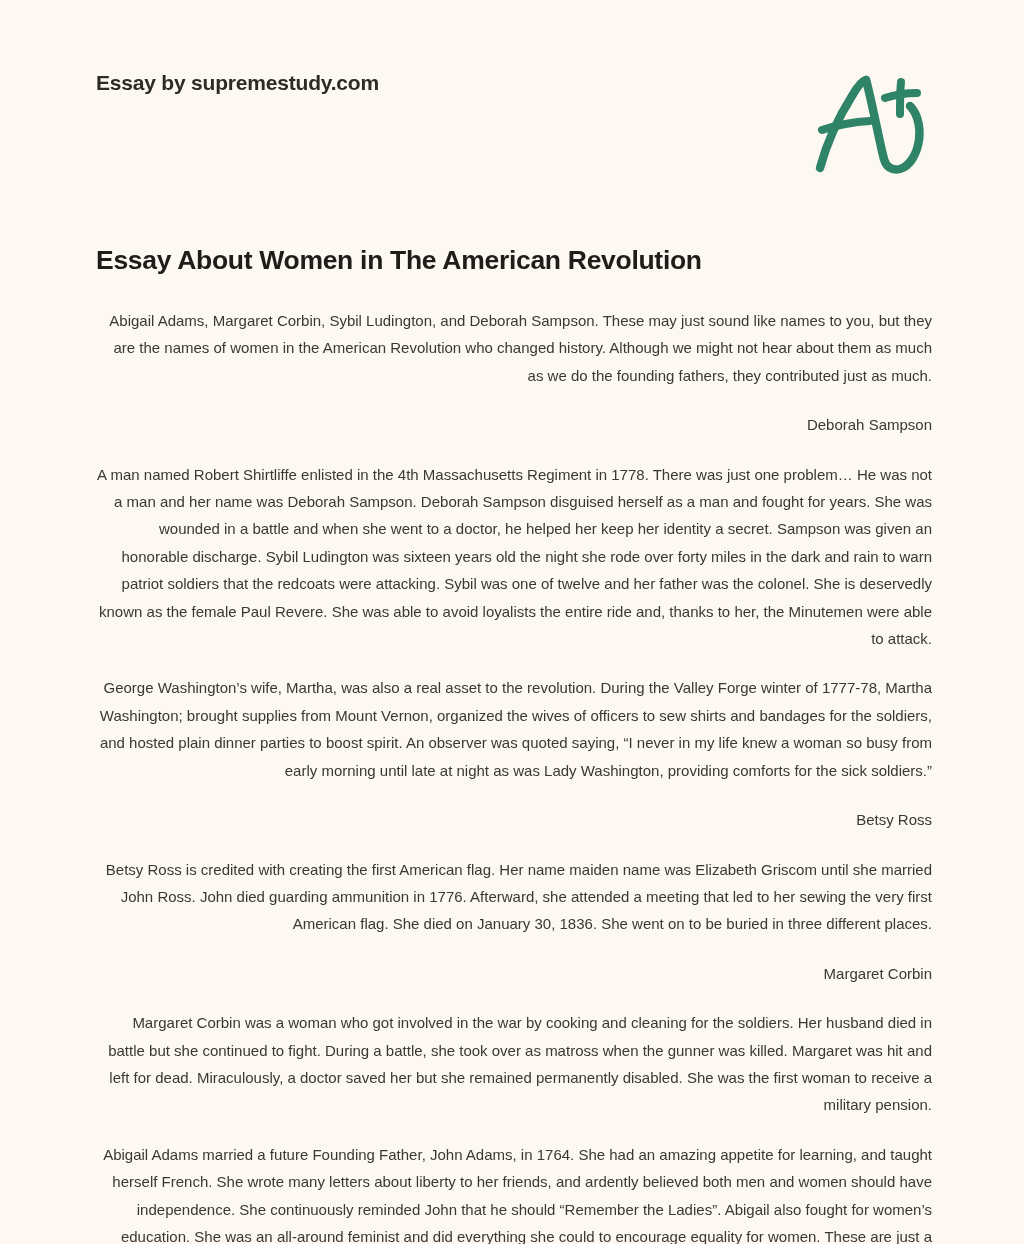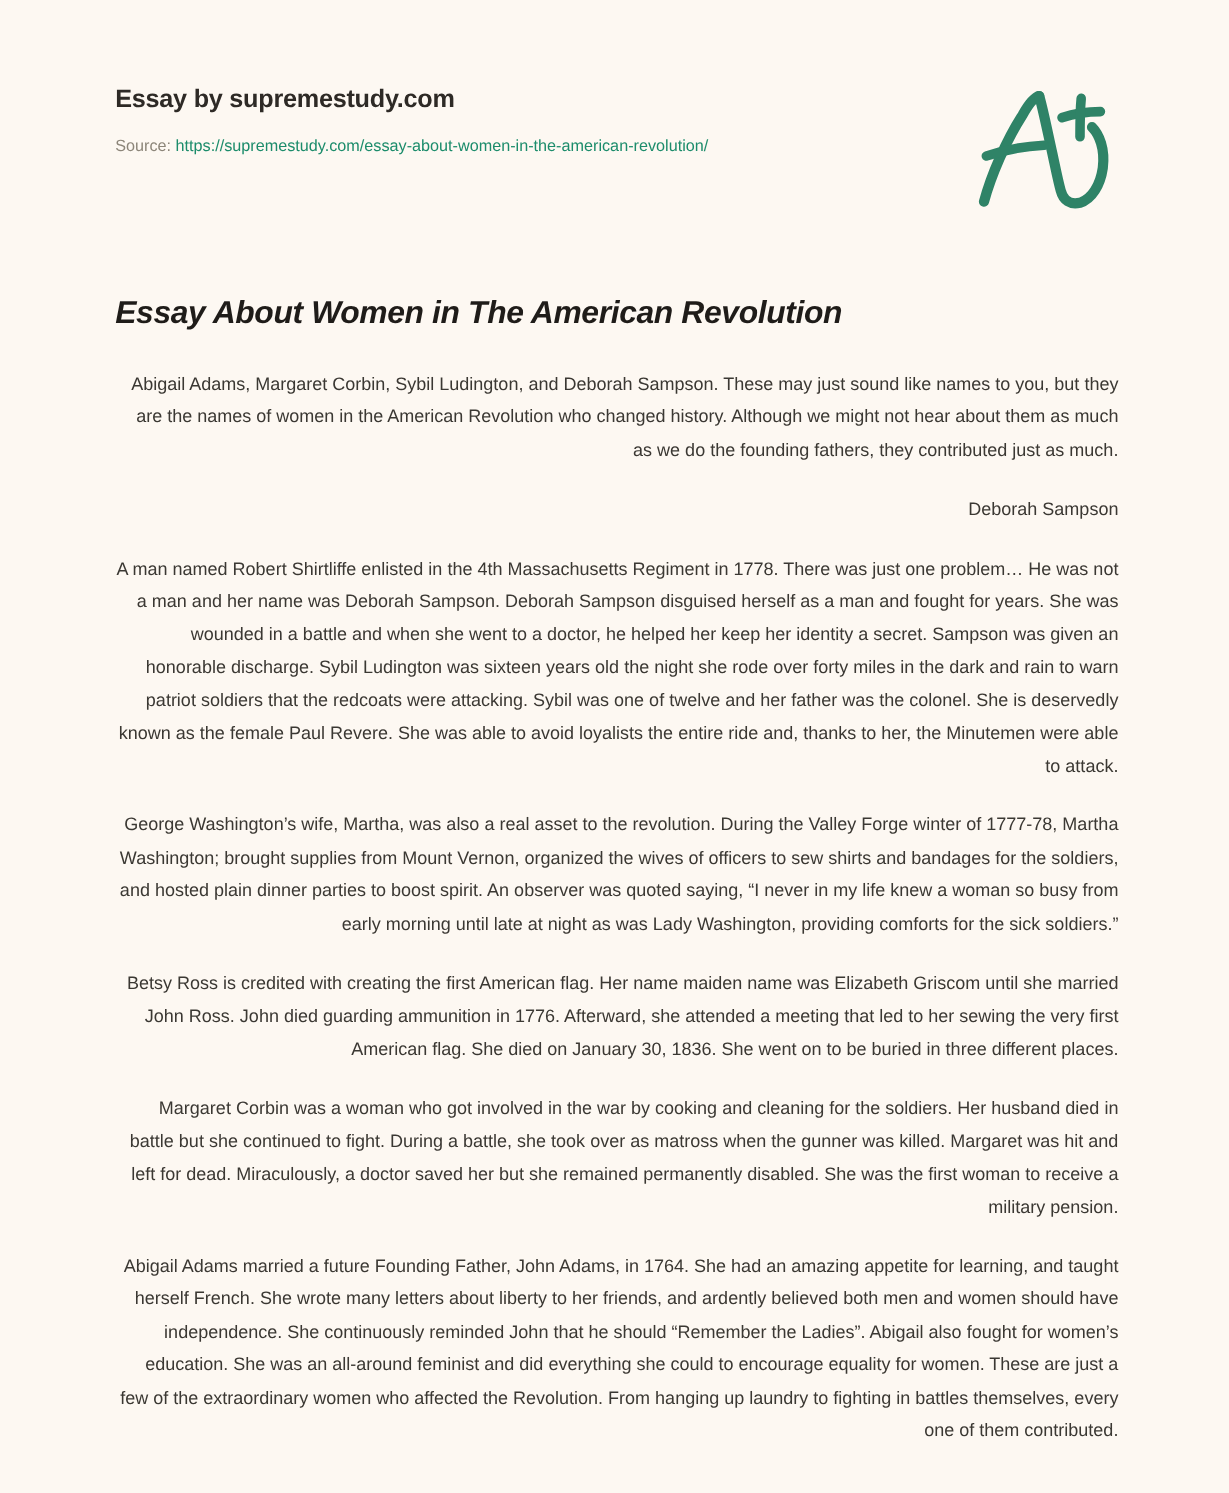--- a/index.html
+++ b/index.html
@@ -86,21 +86,20 @@
     width: 836px;
   }
 
   .doc-title {
     font-size: 26.5px;
     font-weight: bold;
     color: #1f1c19;
     letter-spacing: -0.3px;
     line-height: 34px;
     margin: 0 0 30px 0;
-    font-style: italic;
   }
 
   .article p {
     margin: 0 0 22px 0;
     font-size: 15px;
     line-height: 27.4px;
     color: #3b3833;
     text-align: right;
   }
 
@@ -115,24 +114,20 @@
 </head>
 <body>
 
 <div class="page">
 
   <div class="header">
 
     <div class="brand-block">
       <div class="brand-title">Essay by supremestudy.com</div>
 
-      <div class="source-line">
-        <span class="source-label">Source:</span>
-        <a class="source-url" href="#">https://supremestudy.com/essay-about-women-in-the-american-revolution/</a>
-      </div>
     </div>
 
     <div class="logo">
       <svg viewBox="0 0 132 104" xmlns="http://www.w3.org/2000/svg">
         <g fill="none" stroke="#2f8367" stroke-linecap="round" stroke-linejoin="round">
 
           <path d="M20 96 C 26 74, 38 46, 52 24 C 57 15, 62 9, 66 8" stroke-width="8.5"></path>
 
           <path d="M66 8 C 69 18, 73 38, 77 56 C 80 70, 82 80, 84 87
                    C 86 95, 92 99, 100 97 C 110 94, 117 82, 119 68
@@ -157,23 +152,25 @@
 
       <p>Abigail Adams, Margaret Corbin, Sybil Ludington, and Deborah Sampson. These may just sound like names to you, but they are the names of women in the American Revolution who changed history. Although we might not hear about them as much as we do the founding fathers, they contributed just as much.</p>
 
       <p class="subhead">Deborah Sampson</p>
 
       <p>A man named Robert Shirtliffe enlisted in the 4th Massachusetts Regiment in 1778. There was just one problem… He was not a man and her name was Deborah Sampson. Deborah Sampson disguised herself as a man and fought for years. She was wounded in a battle and when she went to a doctor, he helped her keep her identity a secret. Sampson was given an honorable discharge. Sybil Ludington was sixteen years old the night she rode over forty miles in the dark and rain to warn patriot soldiers that the redcoats were attacking. Sybil was one of twelve and her father was the colonel. She is deservedly known as the female Paul Revere. She was able to avoid loyalists the entire ride and, thanks to her, the Minutemen were able to attack.</p>
 
 
       <p>George Washington’s wife, Martha, was also a real asset to the revolution. During the Valley Forge winter of 1777-78, Martha Washington; brought supplies from Mount Vernon, organized the wives of officers to sew shirts and bandages for the soldiers, and hosted plain dinner parties to boost spirit. An observer was quoted saying, “I never in my life knew a woman so busy from early morning until late at night as was Lady Washington, providing comforts for the sick soldiers.”</p>
 
+      <p class="subhead">Betsy Ross</p>
 
       <p>Betsy Ross is credited with creating the first American flag. Her name maiden name was Elizabeth Griscom until she married John Ross. John died guarding ammunition in 1776. Afterward, she attended a meeting that led to her sewing the very first American flag. She died on January 30, 1836. She went on to be buried in three different places.</p>
 
+      <p class="subhead">Margaret Corbin</p>
 
       <p>Margaret Corbin was a woman who got involved in the war by cooking and cleaning for the soldiers. Her husband died in battle but she continued to fight. During a battle, she took over as matross when the gunner was killed. Margaret was hit and left for dead. Miraculously, a doctor saved her but she remained permanently disabled. She was the first woman to receive a military pension.</p>
 
 
       <p>Abigail Adams married a future Founding Father, John Adams, in 1764. She had an amazing appetite for learning, and taught herself French. She wrote many letters about liberty to her friends, and ardently believed both men and women should have independence. She continuously reminded John that he should “Remember the Ladies”. Abigail also fought for women’s education. She was an all-around feminist and did everything she could to encourage equality for women. These are just a few of the extraordinary women who affected the Revolution. From hanging up laundry to fighting in battles themselves, every one of them contributed.</p>
 
     </div>
   </div>
 
 </div>

